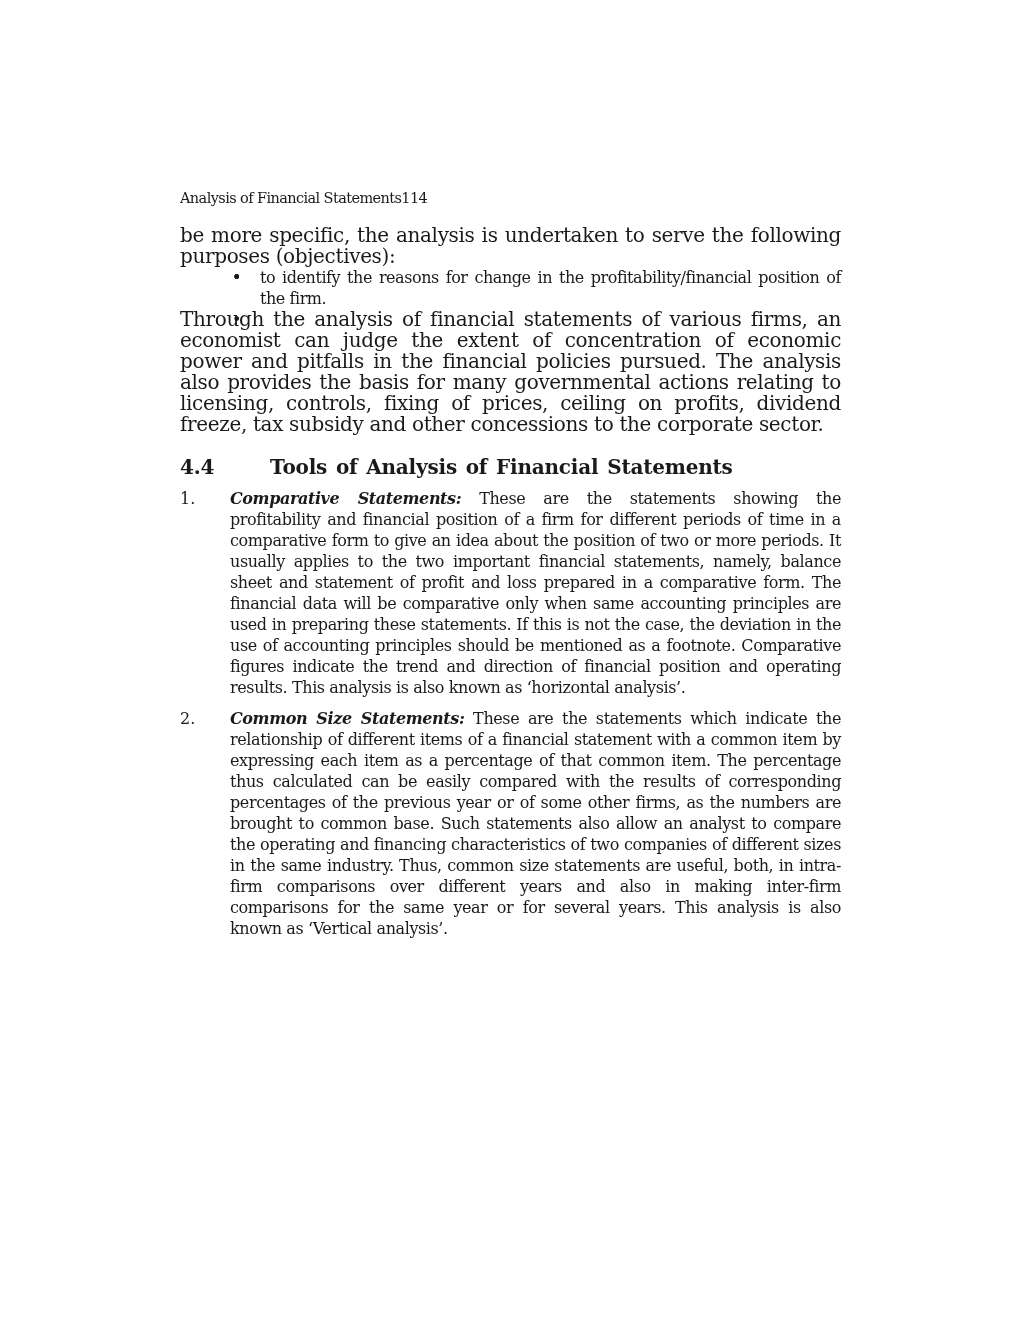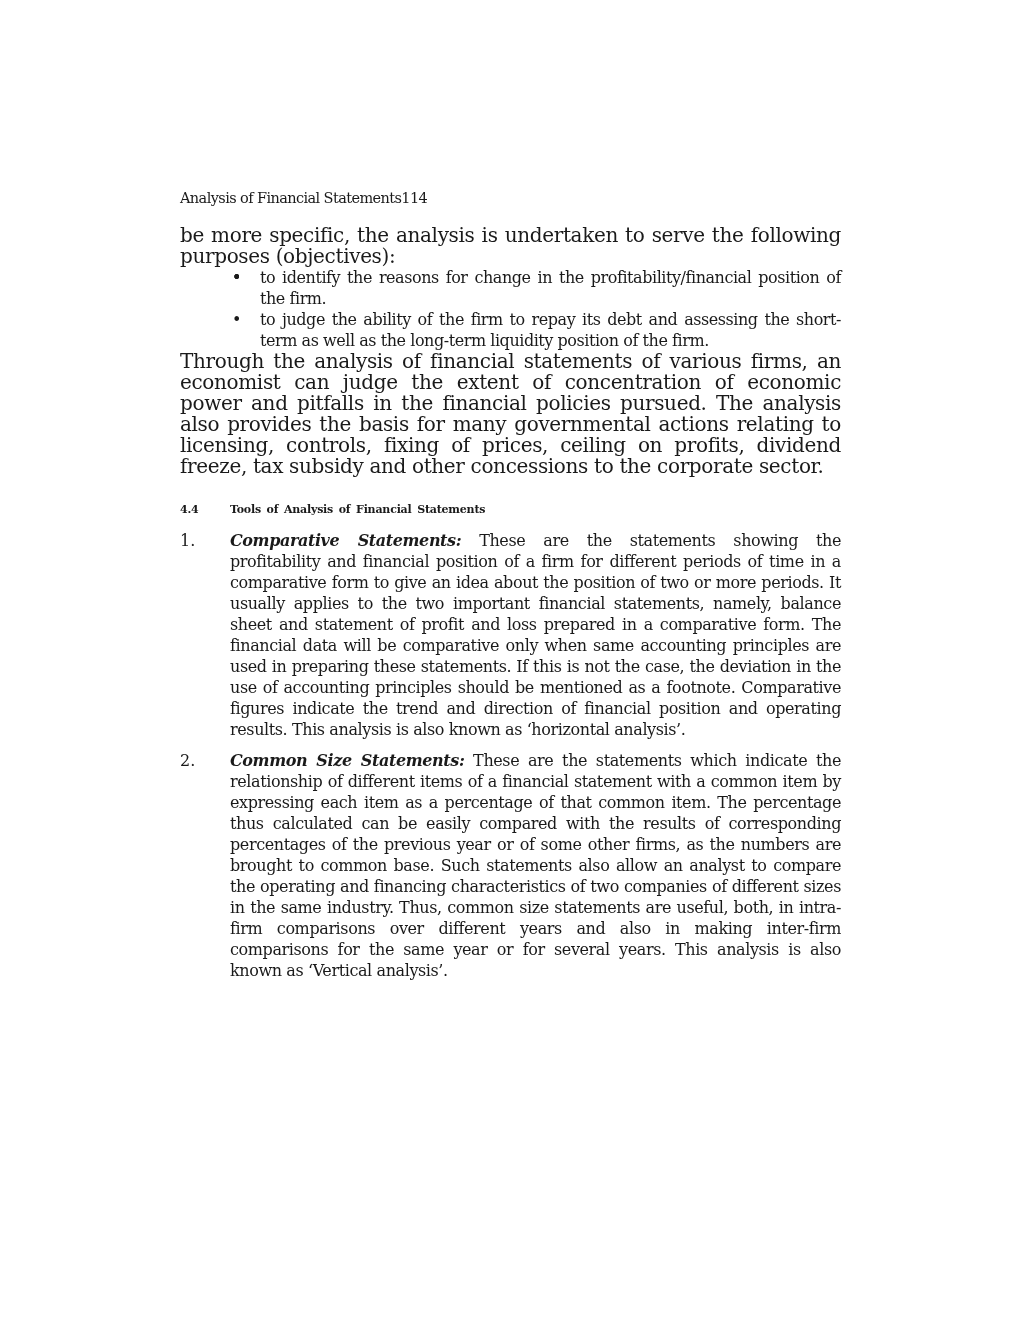--- a/index.html
+++ b/index.html
@@ -52,25 +52,26 @@
     }
     .bullet .dot {
       position: absolute;
       left: 52px;
       top: 0;
       font-size: 16px;
     }
     .heading {
       display: flex;
       font-weight: bold;
-      font-size: 11px;
+      font-size: 20px;
       line-height: 21px;
       letter-spacing: -0.2px;
       margin-top: 22px;
       margin-bottom: 10px;
+      gap: 40px;
     }
     .heading .num { width: 50px; }
     .heading .title { word-spacing: 2px; }
     .numbered {
       list-style: none;
       margin: 0;
       padding: 0;
     }
     .item {
       position: relative;
@@ -107,21 +108,20 @@
     </li>
     <li class="bullet">
       <span class="dot">•</span>
     </li>
     <li class="bullet">
       <span class="dot">•</span>
       <span>to identify the reasons for change in the profitability/financial position of the firm.</span>
     </li>
     <li class="bullet">
       <span class="dot">•</span>
-      <span>to judge the ability of the firm to repay its debt and assessing the short-term as well as the long-term liquidity position of the firm.</span>
     </li>
   </ul>
 
   <p class="p">Through the analysis of financial statements of various firms, an economist can judge the extent of concentration of economic power and pitfalls in the financial policies pursued. The analysis also provides the basis for many governmental actions relating to licensing, controls, fixing of prices, ceiling on profits, dividend freeze, tax subsidy and other concessions to the corporate sector.</p>
 
   <h2 class="heading">
     <span class="num">4.4</span>
     <span class="title">Tools of  Analysis of Financial Statements</span>
   </h2>
 

